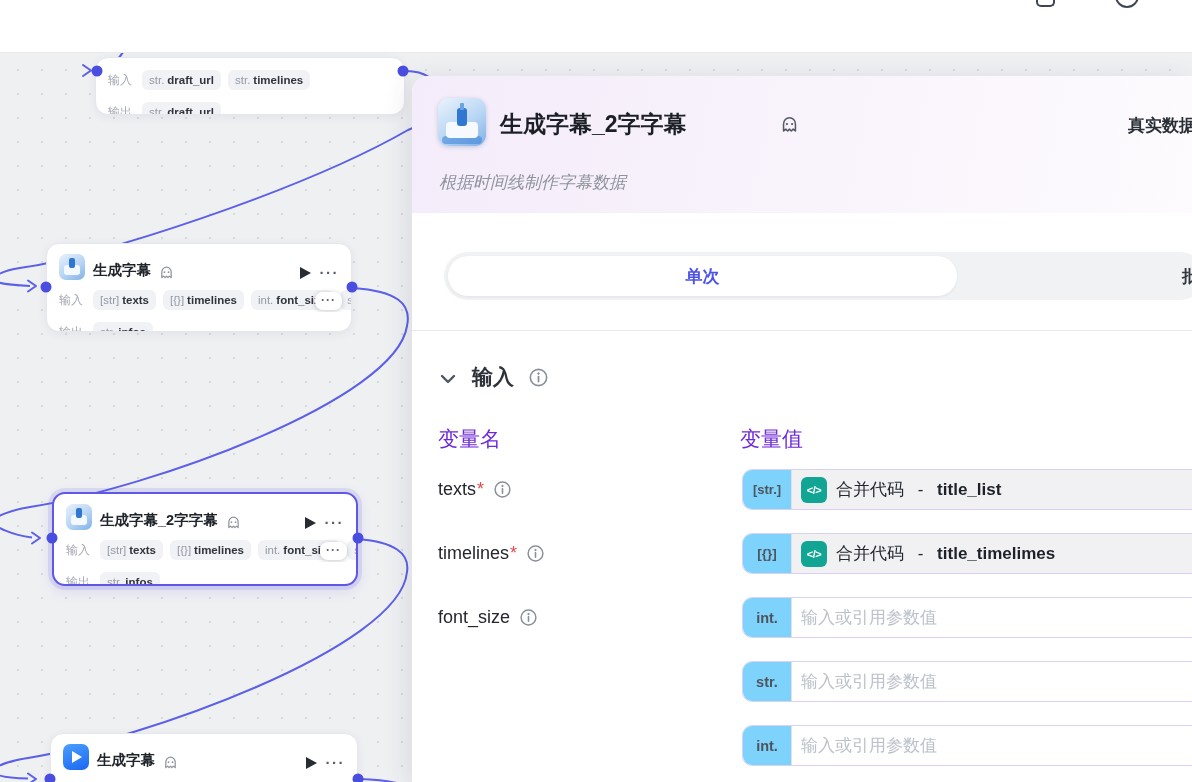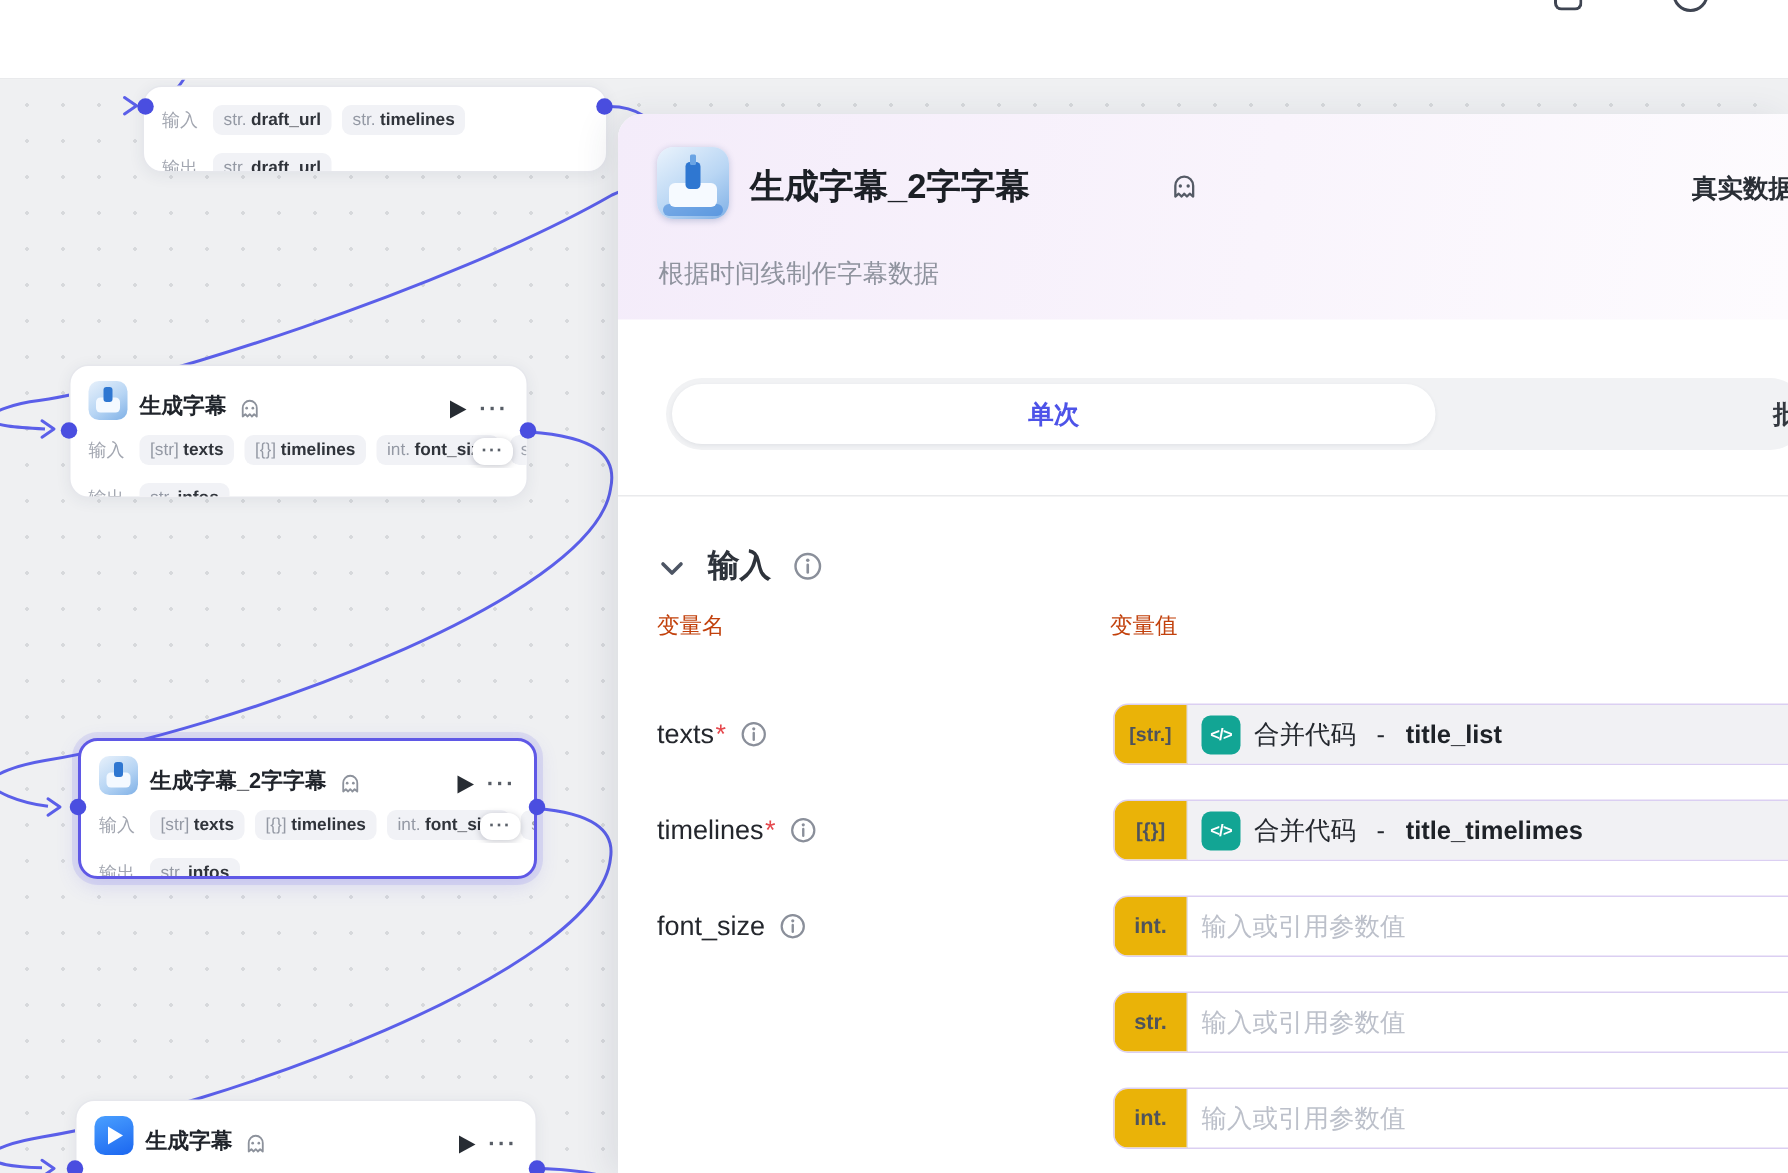--- a/index.html
+++ b/index.html
@@ -58,47 +58,47 @@
     background:linear-gradient(100deg,#f4ecfa 0%,#f9f4fc 55%,#fdfbfe 100%); }
   .picon { position:absolute; left:26px; top:22px; width:48px; height:48px; border-radius:11px; overflow:hidden;
     background:linear-gradient(145deg,#eaf3fc 0%,#b9d6f4 55%,#7fb0e6 100%); box-shadow:0 1px 4px rgba(50,80,140,.25); }
   .picon .b1 { position:absolute; left:8px; top:24px; width:32px; height:16px; background:#f6faff; border-radius:4px; }
   .picon .b2 { position:absolute; left:19px; top:10px; width:10px; height:18px; background:#2f77d1; border-radius:3px; }
   .picon .b3 { position:absolute; left:22px; top:5px; width:4px; height:7px; background:#6aa4e4; border-radius:1px; }
   .picon .b4 { position:absolute; left:4px; top:38px; width:40px; height:8px; background:#3b82d8; opacity:.55; border-radius:4px; }
   .ptitle { position:absolute; left:88px; top:33px; font-size:23px; font-weight:bold; color:#1c2026; white-space:nowrap; }
   .ptitle-ic { position:absolute; left:368px; top:39px; }
   .pcorner { position:absolute; left:716px; top:38px; font-size:17px; font-weight:bold; color:#2a2f36; white-space:nowrap; }
-  .psub { position:absolute; left:27px; top:95px; font-size:17px; color:#8f939e; }
+  .psub { position:absolute; left:27px; top:95px; font-size:17px; color:#8f939e;font-style:italic; }
 
   .tabs { position:absolute; left:32px; top:176px; width:760px; height:48px; background:#f1f2f4;
     border-radius:24px; overflow:hidden; }
   .tab-active { position:absolute; left:4px; top:4px; width:509px; height:40px; background:#fff; border-radius:20px;
     box-shadow:0 1px 3px rgba(40,45,80,.08); display:flex; align-items:center; justify-content:center;
     font-size:17px; font-weight:bold; color:#4d53e8; cursor:pointer; }
   .tab-batch { position:absolute; left:738px; top:0; height:48px; display:flex; align-items:center;
     font-size:17px; font-weight:bold; color:#33383f; white-space:nowrap; cursor:pointer; }
 
   .pdivider { position:absolute; left:0; top:254px; width:100%; height:1px; background:#e9eaec; }
 
   .sect { position:absolute; left:26px; top:287px; display:flex; align-items:center; gap:14px; }
   .sect .stitle { font-size:21px; font-weight:bold; color:#2e333b; }
   .chev { cursor:pointer; margin-top:3px; }
-  .cols { position:absolute; top:332px; font-size:15px; color:#c2410c; }
+  .cols { position:absolute; top:349px; font-size:21px; color:#6d28d9; }
   .col-name { left:26px; } .col-value { left:328px; }
 
   .prow { position:absolute; left:0; width:100%; height:41px; }
   .pname { position:absolute; left:26px; top:0; height:41px; display:flex; align-items:center;
     font-size:18px; color:#24272d; white-space:nowrap; }
   .req { color:#e5484d; margin-left:1px; font-size:18px; }
   .pname svg { margin-left:9px; }
   .pfield { position:absolute; left:330px; top:0; width:462px; height:41px; border:1px solid #dbcff2;
     border-radius:10px; display:flex; align-items:stretch; overflow:hidden; background:#fff; cursor:text; }
   .ptype { width:49px; flex:none; display:flex; align-items:center; justify-content:center;
-    font-size:14.5px; font-weight:600; color:#4e535c; border-right:1px solid #e2e0ea; background:#eab308; white-space:nowrap; }
+    font-size:14.5px; font-weight:600; color:#4e535c; border-right:1px solid #e2e0ea; background:#7dd3fc; white-space:nowrap; }
   .pcontent { flex:1; display:flex; align-items:center; gap:9px; padding-left:9px; }
   .pfield.filled .pcontent { background:#f1f1f4; }
   .code-ic { width:26px; height:26px; flex:none; border-radius:6px; background:#12a594; color:#fff;
     display:flex; align-items:center; justify-content:center; font-size:11px; font-weight:bold; letter-spacing:-.5px; }
   .vsrc { font-size:17px; font-weight:500; color:#24282e; }
   .vsep { font-size:17px; font-weight:500; color:#24282e; white-space:pre; }
   .vfield { font-size:17px; font-weight:bold; color:#1e2228; }
   .pinput { border:none; outline:none; background:transparent; width:100%; font-size:17px;
     font-family:"Liberation Sans","DejaVu Sans",sans-serif; color:#24272d; }
   .pinput::placeholder { color:#bcc0ca; }

